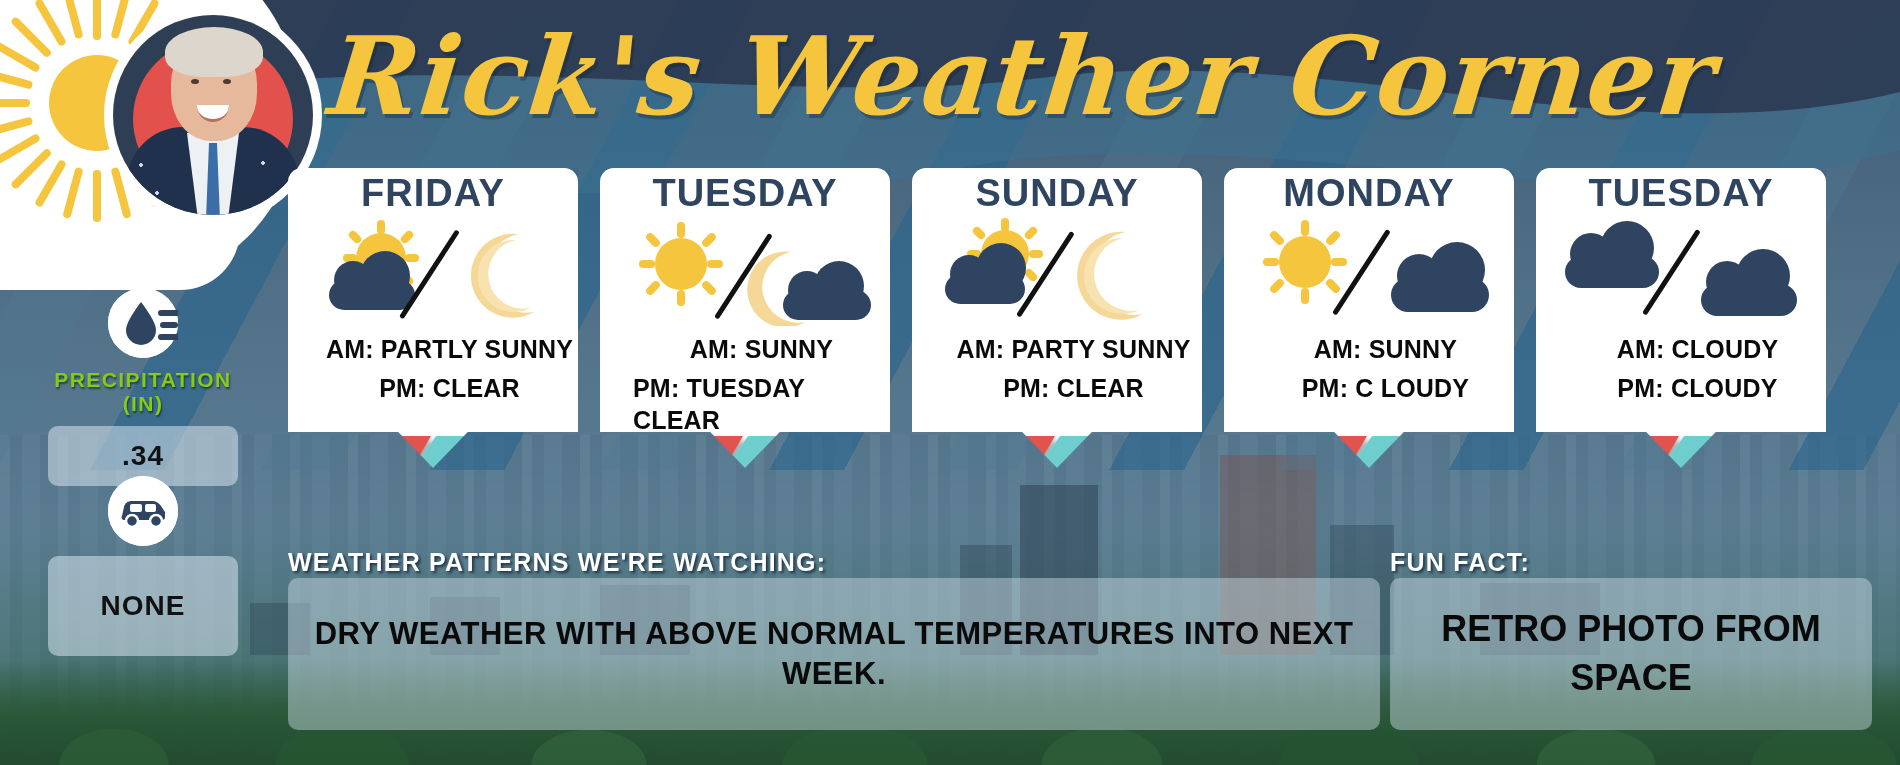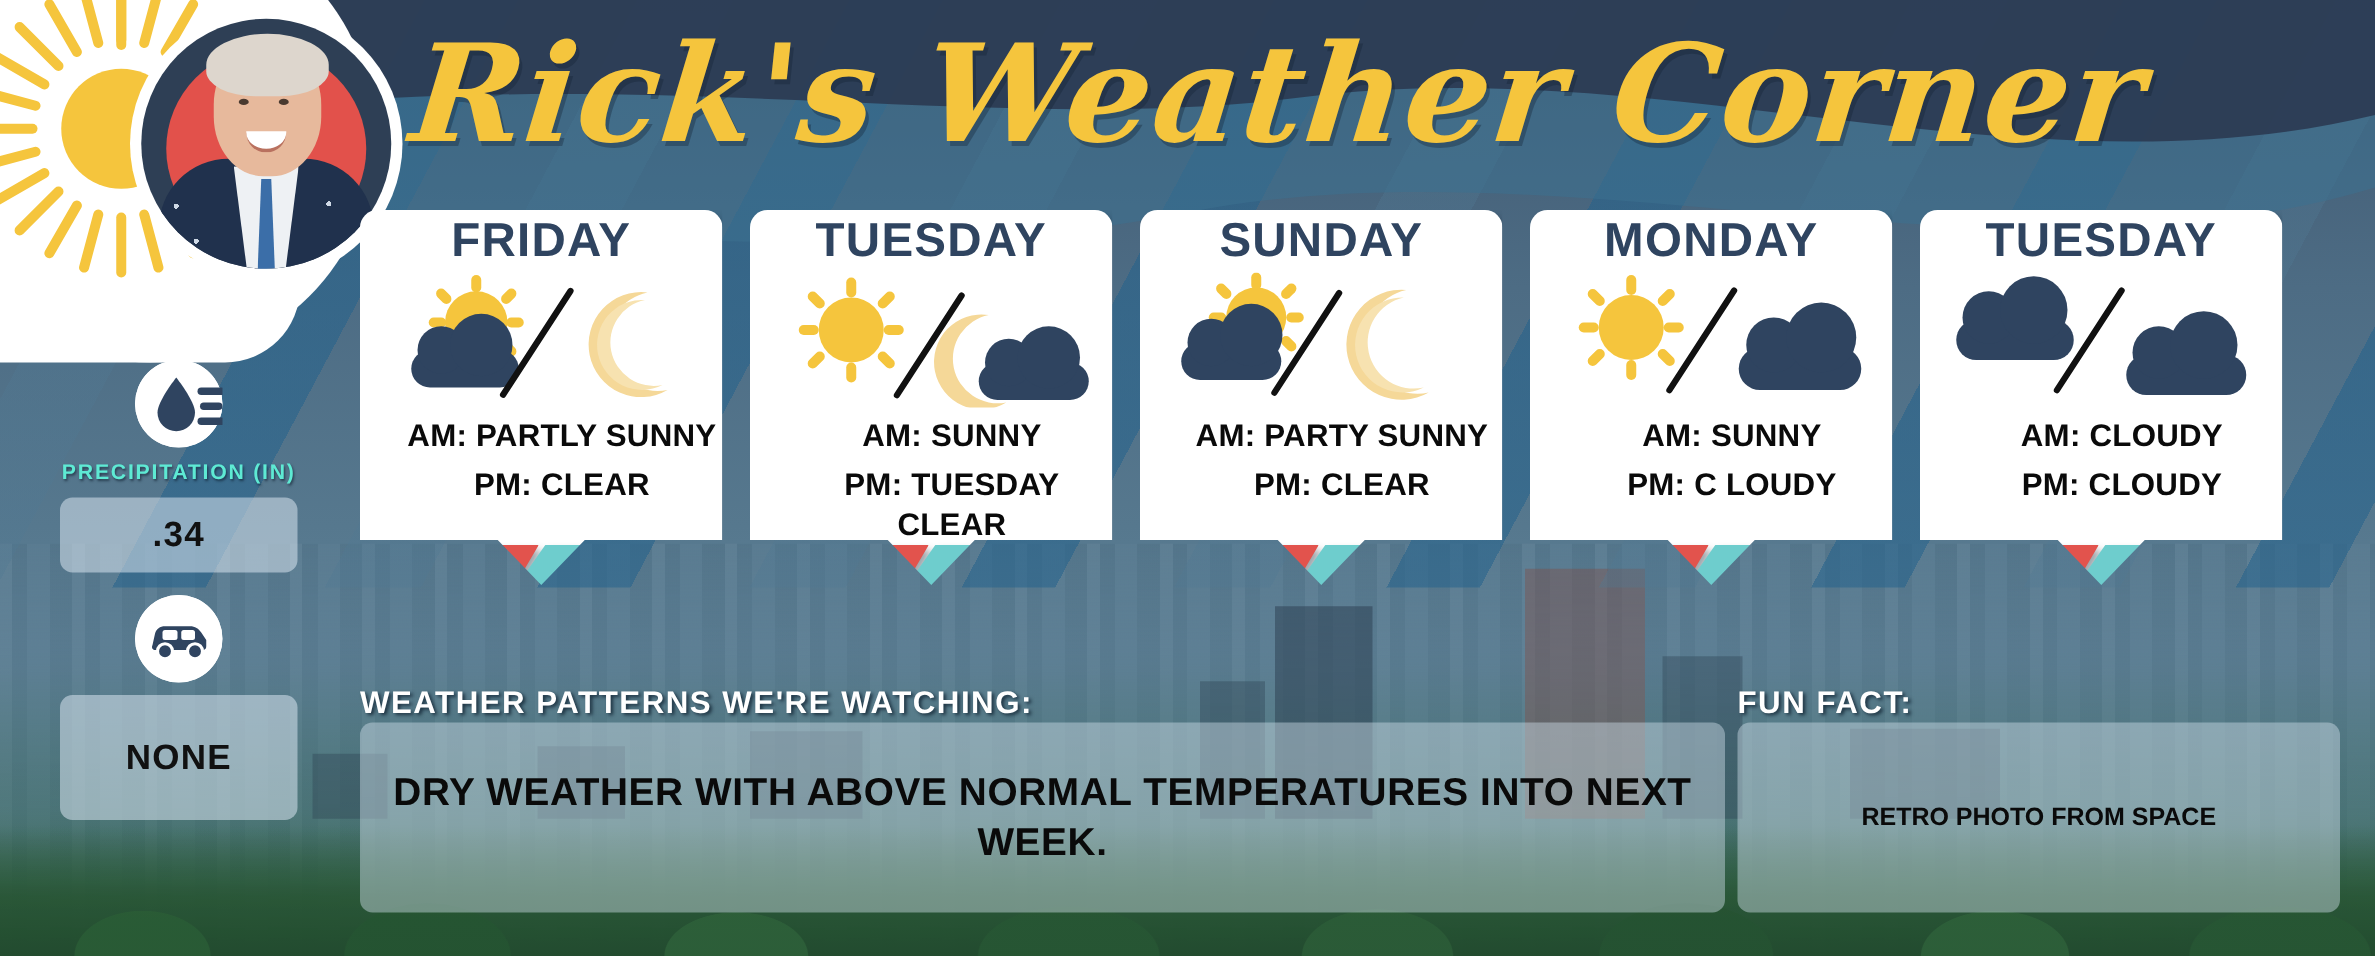--- a/index.html
+++ b/index.html
@@ -107,21 +107,21 @@
     transform:skewX(-6deg);
   }
 
   
   .side{position:absolute;left:48px;top:288px;width:190px;text-align:center;}
   .side-icon{
     width:70px;height:70px;border-radius:50%;background:#fff;margin:0 auto 10px;
     position:relative;
   }
   .side-label{
-    color:#5eead4;font-weight:bold;font-size:17px;letter-spacing:1.4px;
+    color:#84cc16;font-weight:bold;font-size:21px;letter-spacing:1.4px;
     text-shadow:1px 2px 2px rgba(10,25,40,.6);margin-bottom:10px;
   }
   .side-box{
     background:rgba(215,228,238,.55);border-radius:10px;
     padding:14px 6px;font-size:28px;font-weight:bold;color:#111;
     letter-spacing:1px;
   }
   .side-box.tall{padding:34px 6px;}
   .side.second{top:476px;}
 
@@ -134,21 +134,21 @@
     clip-path:polygon(0 0,100% 0,100% 88%,62% 88%,50% 100%,38% 88%,0 88%);
     display:flex;flex-direction:column;align-items:center;
   }
   .day-name{
     font-weight:bold;font-size:38px;color:#2f4460;letter-spacing:1px;
     margin-top:6px;text-align:center;line-height:1;
   }
   .icon-row{position:relative;width:260px;height:108px;margin-top:6px;}
   .cond{
     font-weight:bold;font-size:25px;color:#0a0a0a;letter-spacing:.2px;
-    text-align:center;line-height:1.25;margin-top:8px;margin-left:33px;
+    line-height:1.25;margin-top:8px;margin-left:33px;
   }
   .temps{
     position:absolute;left:50%;transform:translateX(-50%);bottom:-28px;
     display:flex;filter:drop-shadow(3px 4px 3px rgba(10,25,40,.4));
   }
   .hi,.lo{
     font-weight:bold;font-size:33px;color:#0a0a0a;
     display:flex;align-items:center;justify-content:center;
     height:60px;
   }
@@ -169,21 +169,21 @@
     text-shadow:2px 2px 3px rgba(10,25,40,.75);
   }
   .panel{
     position:absolute;background:rgba(206,222,233,.45);border-radius:10px;
     display:flex;align-items:center;justify-content:center;text-align:center;
     font-weight:bold;color:#0a0a0a;
   }
   #patterns-head{left:288px;top:548px;}
   #patterns-box{left:288px;top:578px;width:1092px;height:152px;font-size:31px;line-height:1.3;letter-spacing:.5px;}
   #funfact-head{left:1390px;top:548px;}
-  #funfact-box{left:1390px;top:578px;width:482px;height:152px;flex-direction:column;font-size:20px;line-height:1.35;}
+  #funfact-box{left:1390px;top:578px;width:482px;height:152px;flex-direction:column;font-size:36px;line-height:1.35;}
   .see-below{color:#f5c53d;letter-spacing:2px;}
 </style>
 </head>
 <body>
 
 <div id="stage">
 
   <div class="bg-base"></div>
   <div class="bg-city">
     <div class="bld tall" style="left:1020px;bottom:110px;width:78px;height:170px;"></div>

